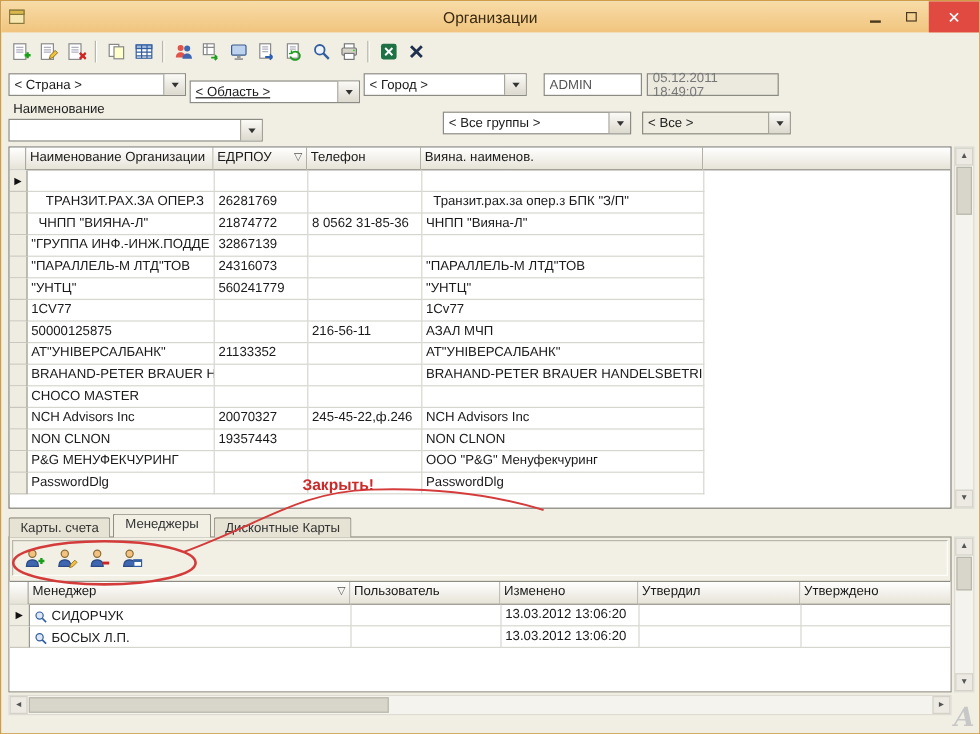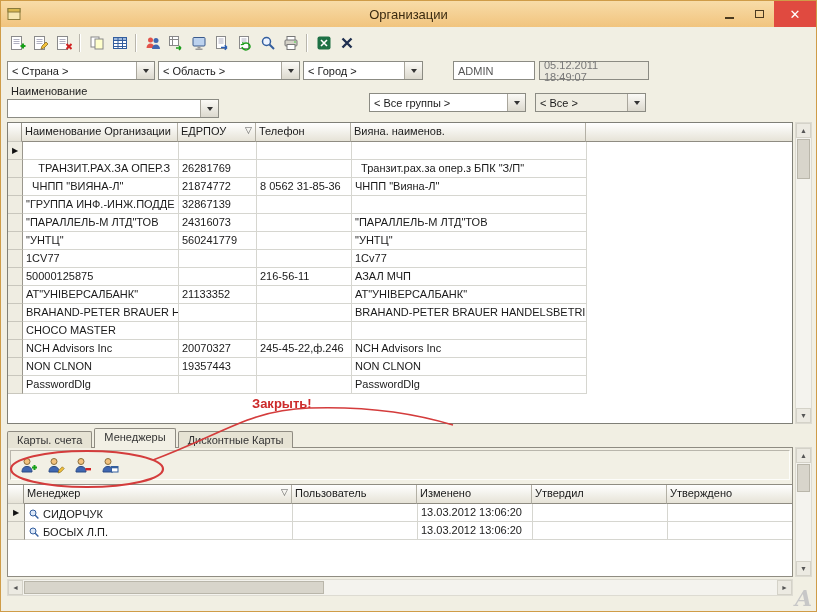--- a/index.html
+++ b/index.html
@@ -195,41 +195,41 @@
         <svg width="16" height="16">
           <path d="M3.5 3.5l9 9M12.5 3.5l-9 9" stroke="#203050" stroke-width="2.4"></path>
         </svg>
       </span>
   </div>
 
   <div class="combo" style="left:6px;top:60px;width:148px;">
     <span class="val">&lt; Страна &gt;</span>
     <span class="btn"></span>
   </div>
-  <div class="combo" style="left:157px;top:60px;width:142px;">
+  <div class="combo" style="left:157px;top:66px;width:142px;text-decoration:underline;">
     <span class="val">&lt; Область &gt;</span>
     <span class="btn"></span>
   </div>
-  <div class="combo" style="left:302px;top:60px;width:120px;">
+  <div class="combo" style="left:302px;top:60px;width:136px;">
     <span class="val">&lt; Город &gt;</span>
     <span class="btn"></span>
   </div>
   <input class="field" style="left: 452px; top: 60px; width: 82px;" value="ADMIN">
   <div class="field datefield" style="left:538px;top:60px;width:110px;">05.12.2011 18:49:07</div>
 
   <div class="lbl" style="left:10px;top:84px;">Наименование</div>
   <div class="combo" style="left:6px;top:98px;width:212px;">
     <span class="val"></span>
     <span class="btn"></span>
   </div>
   <div class="combo" style="left:368px;top:92px;width:157px;">
     <span class="val">&lt; Все группы &gt;</span>
     <span class="btn"></span>
   </div>
-  <div class="combo flat" style="left:534px;top:92px;width:111px;">
+  <div class="combo flat" style="left:534px;top:92px;width:124px;">
     <span class="val">&lt; Все &gt;</span>
     <span class="btn"></span>
   </div>
 
   <div class="mgrid">
     <div class="ghead">
       <div class="hcell selc" style="background:linear-gradient(#ffffff,#e6e3d7);"></div>
       <div class="hcell c1">
           <span>Наименование Организации</span>
         </div>
@@ -341,20 +341,28 @@
       <div class="cell c3">245-45-22,ф.246</div>
       <div class="cell c4">NCH Advisors Inc</div>
       <div class="cell fillc"></div>
     </div>
     <div class="grow">
       <div class="selc"></div>
       <div class="cell c1">NON CLNON</div>
       <div class="cell c2">19357443</div>
       <div class="cell c3"></div>
       <div class="cell c4">NON CLNON</div>
+      <div class="cell fillc"></div>
+    </div>
+    <div class="grow">
+      <div class="selc"></div>
+      <div class="cell c1">P&amp;G МЕНУФЕКЧУРИНГ</div>
+      <div class="cell c2"></div>
+      <div class="cell c3"></div>
+      <div class="cell c4">ООО "P&amp;G" Менуфекчуринг</div>
       <div class="cell fillc"></div>
     </div>
     <div class="grow">
       <div class="selc"></div>
       <div class="cell c1">PasswordDlg</div>
       <div class="cell c2"></div>
       <div class="cell c3"></div>
       <div class="cell c4">PasswordDlg</div>
       <div class="cell fillc"></div>
     </div>

